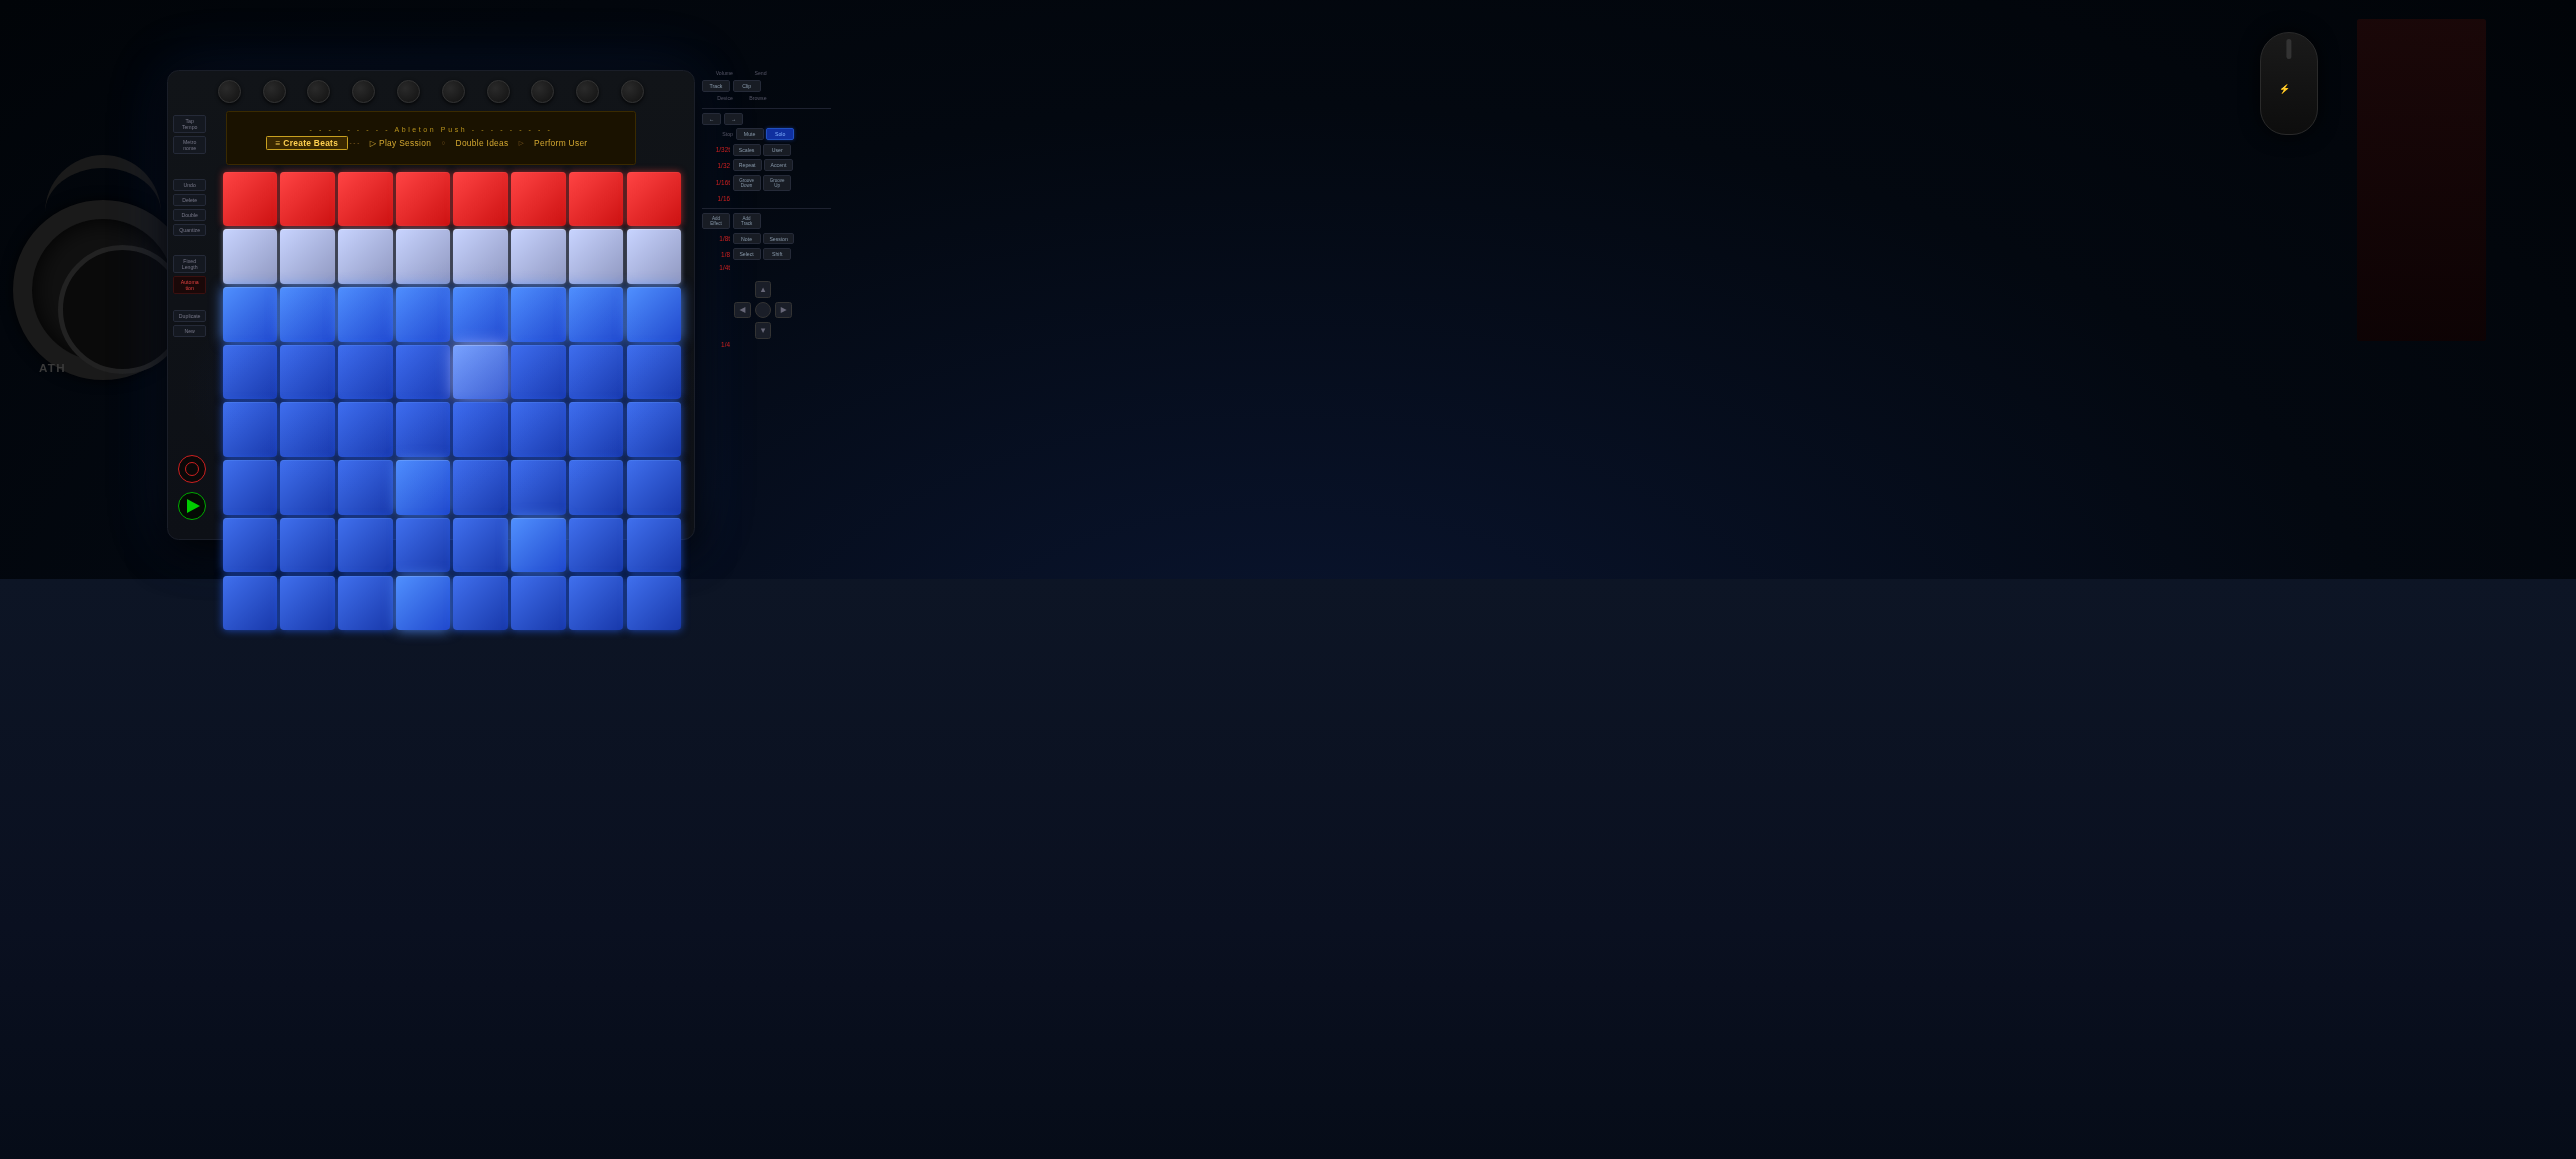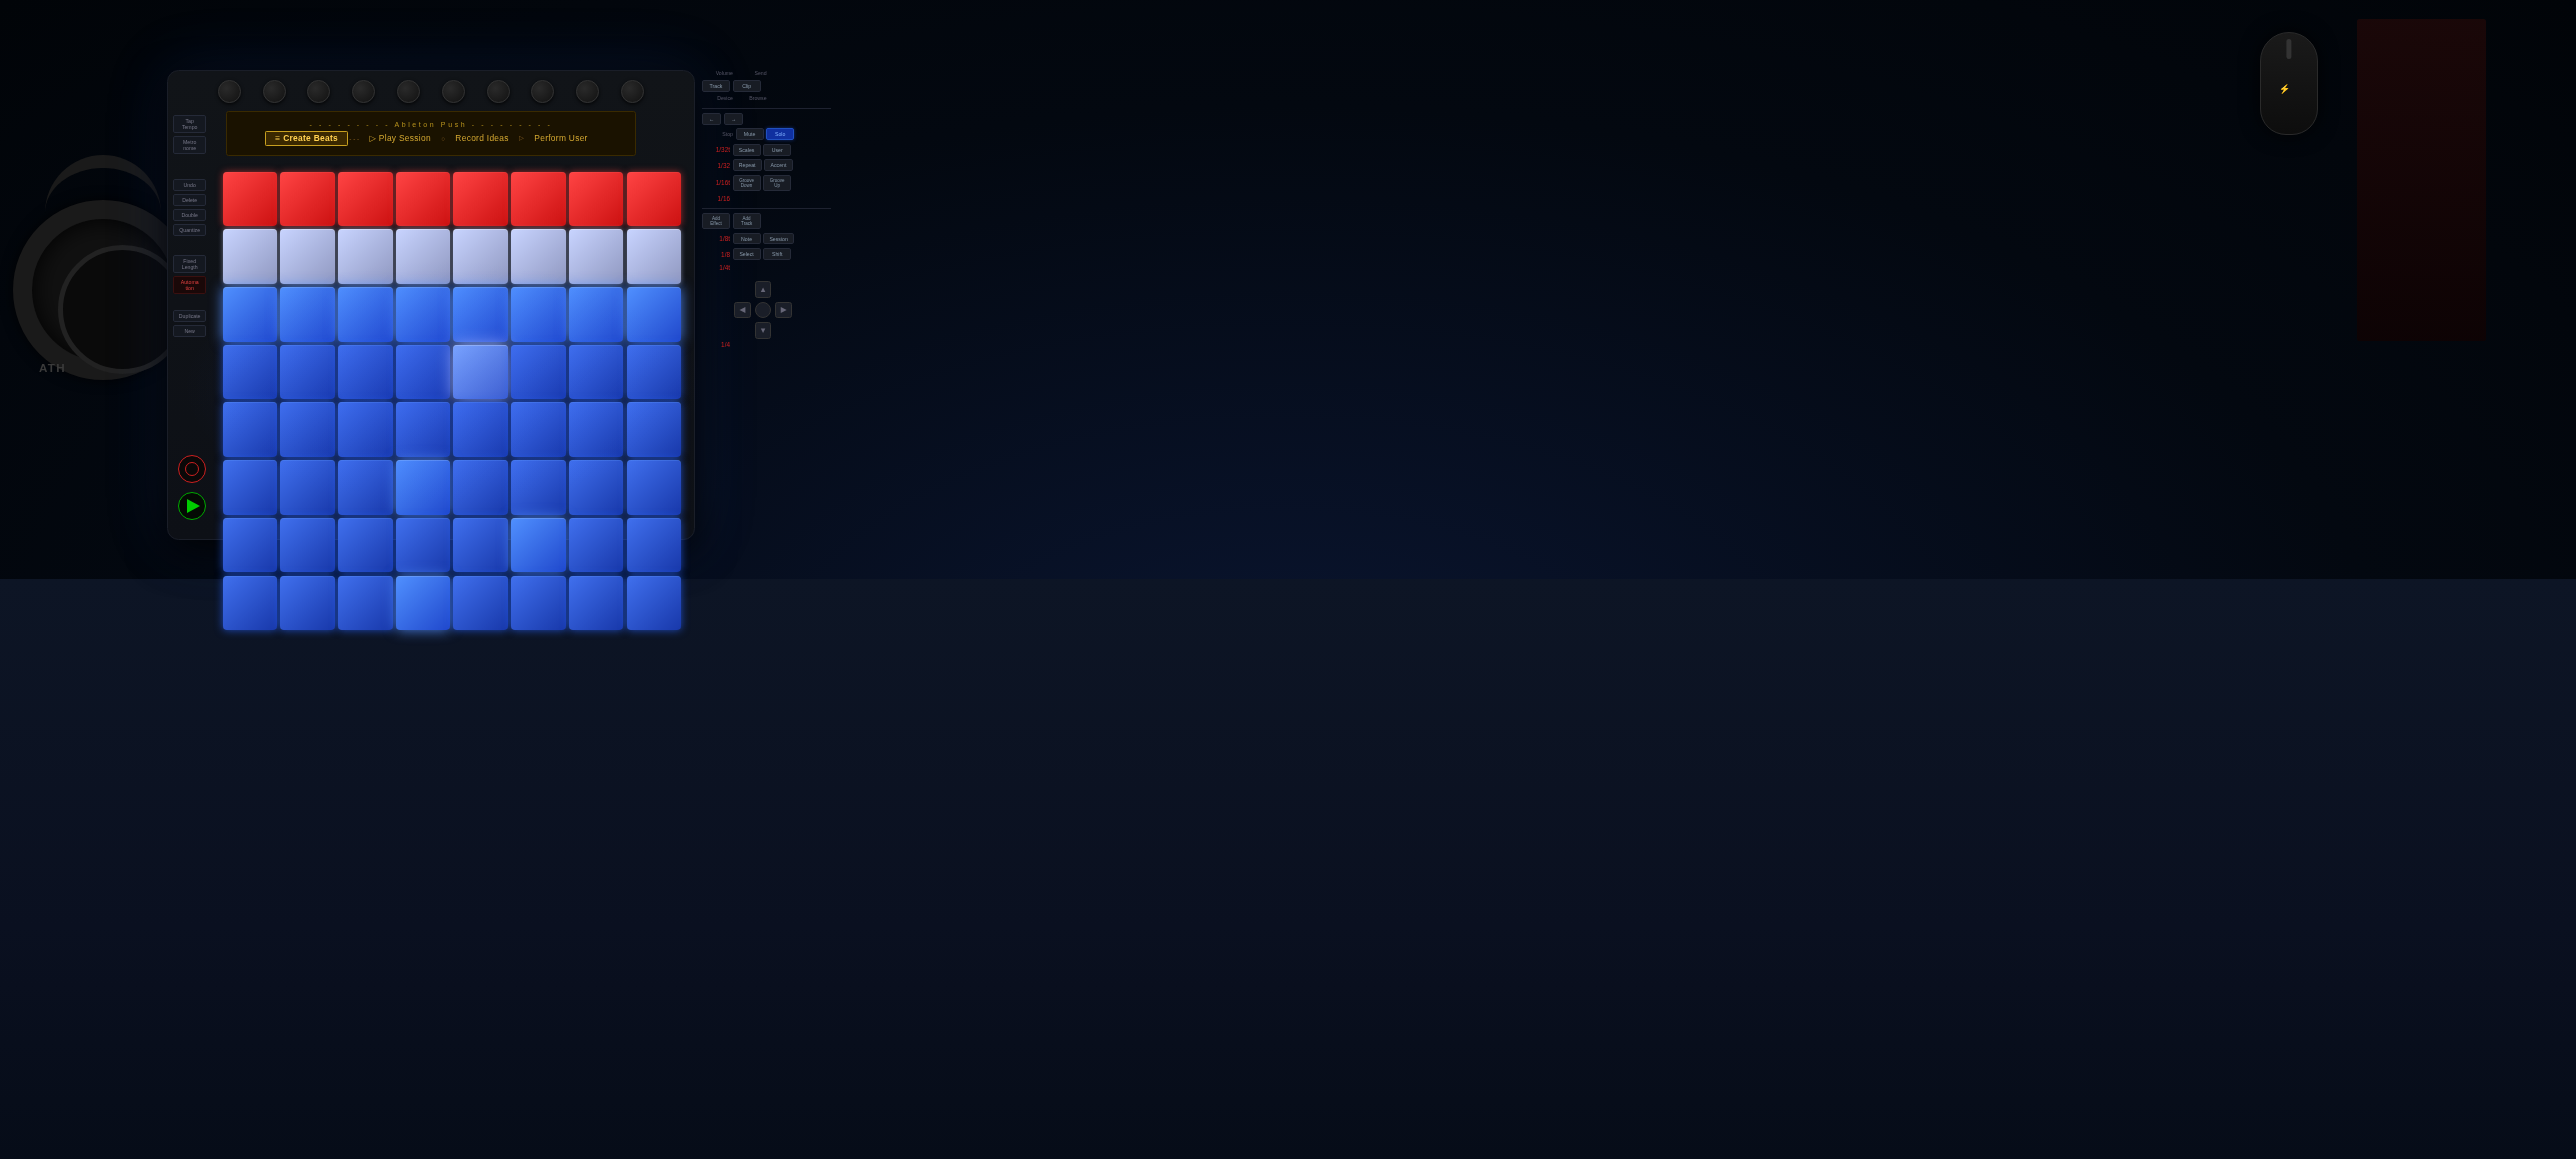--- a/index.html
+++ b/index.html
@@ -109,21 +109,21 @@
       border: 1.3px solid #333;
       box-shadow: 0 1.3px 3.9px rgba(0,0,0,0.8);
     }
 
     
     .display-screen {
       position: absolute;
       top: 40px;
       left: 58px;
       right: 58px;
-      height: 45px;
+      height: 54px;
       background: #1a1200;
       border: 0.6px solid #3a2a00;
       border-radius: 2.6px;
       display: flex;
       align-items: center;
       justify-content: center;
       flex-direction: column;
       overflow: hidden;
     }
     .display-title {
@@ -374,21 +374,21 @@
     <div class="display-menu">
       <div class="display-menu-item active">
         ≡ <span>Create Beats</span>
       </div>
       <span class="display-menu-separator">- - -</span>
       <div class="display-menu-item">
         ▷ <span>Play Session</span>
       </div>
       <span class="display-menu-separator">○</span>
       <div class="display-menu-item">
-        <span>Record Ideas</span>
+        <span>Double Ideas</span>
       </div>
       <span class="display-menu-separator">▷</span>
       <div class="display-menu-item">
         <span>Perform User</span>
       </div>
     </div>
   </div>
 
   <div class="left-buttons" style="position:absolute; left:5.2px; top:44px; display:flex; flex-direction:column; gap:3.2px;">
     <div class="left-btn" style="font-size:5.2px; color:#778; padding:1.9px 2.6px; background:#141820; border:0.6px solid #252a38; border-radius:1.9px; width:33px; text-align:center;">Tap<br>Tempo</div>

